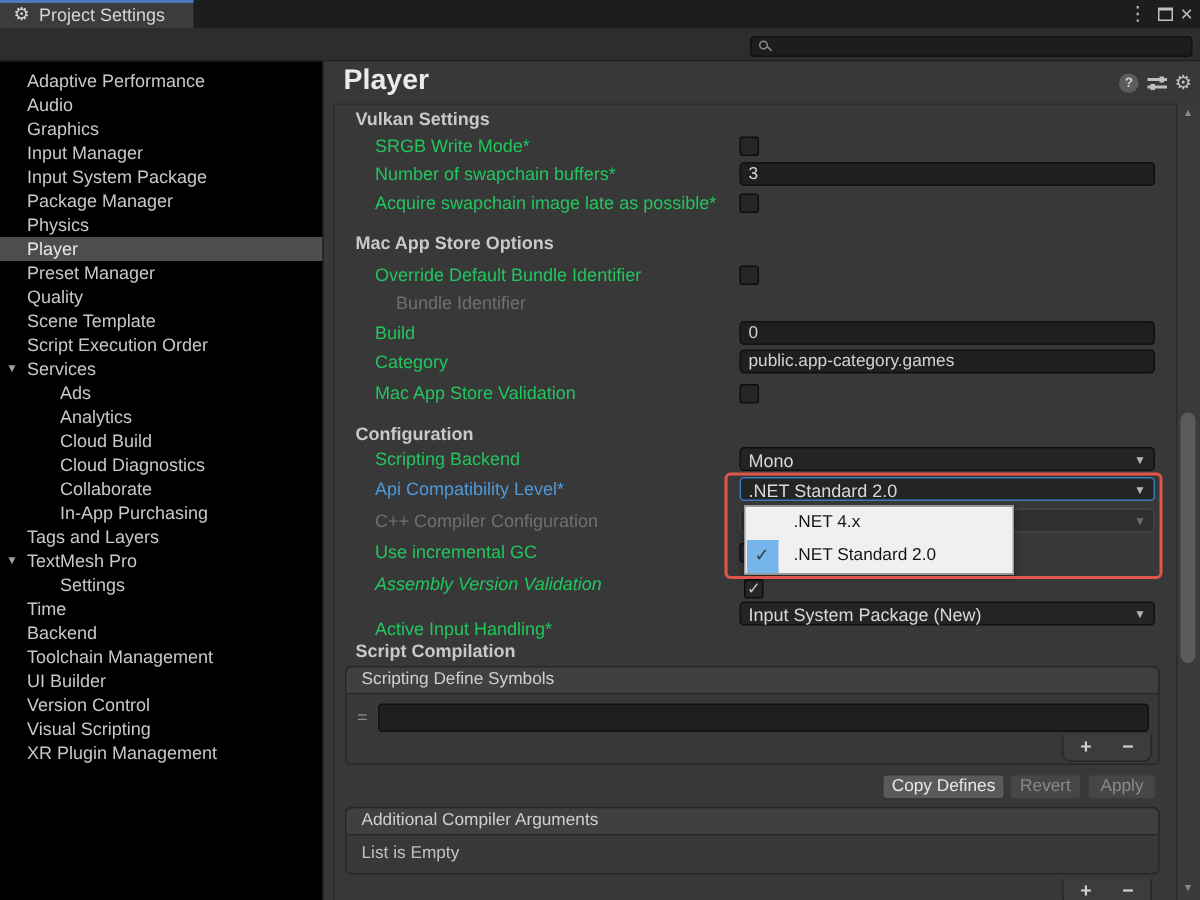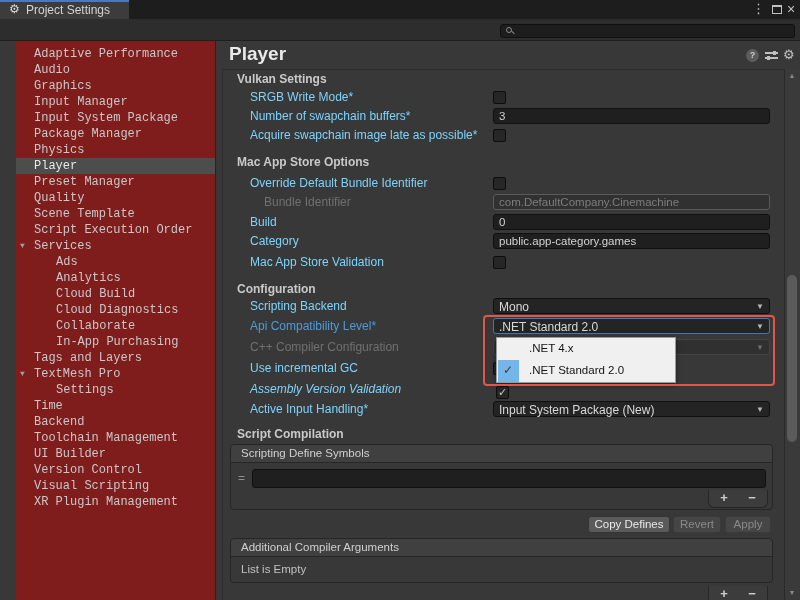--- a/index.html
+++ b/index.html
@@ -18,21 +18,21 @@
   .win-close { position:absolute; left:787px; top:1px; font-size:14px; color:#c0c0c0; }
 
   
   .toolbar { position:absolute; left:0; top:19px; width:800px; height:22px; background:#2d2d2d; border-bottom:1px solid #1f1f1f; }
   .search { position:absolute; left:500px; top:24px; width:295px; height:14px; background:#1d1d1d; border:1px solid #101010; border-radius:3px; }
   .mag { position:absolute; left:5px; top:2px; width:9px; height:9px; }
   .mag-circle { position:absolute; left:0; top:0; width:6px; height:6px; border:1px solid #8a8a8a; border-radius:50%; }
   .mag-tail { position:absolute; left:5px; top:5px; width:4px; height:1px; background:#8a8a8a; transform:rotate(45deg); }
 
   
-  .sidebar { position:absolute; left:16px; top:41px; width:215px; height:559px; background:#7f1d1d; padding-top:5px;font-family:Liberation Mono, monospace; }
+  .sidebar { position:absolute; left:0; top:41px; width:215px; height:559px; background:#000000; padding-top:5px; }
   .v-divider { position:absolute; left:215px; top:41px; width:1px; height:559px; background:#242424; }
   .side-item { position:relative; height:16px; line-height:16px; font-size:12px; color:#c8c8c8; padding-left:18px; white-space:nowrap; }
   .side-item.child { padding-left:40px; }
   .side-item.selected { background:#4d4d4d; color:#e8e8e8; }
   .tri { position:absolute; left:4px; top:0; font-size:8px; color:#9e9e9e; line-height:16px; }
 
   
   .main-bg { position:absolute; left:216px; top:41px; width:584px; height:559px; background:#383838; }
   .page-title { position:absolute; left:229px; top:43px; font-size:19px; font-weight:bold; color:#eaeaea; }
   .help-icon { position:absolute; left:746px; top:49px; width:13px; height:13px; border-radius:50%; background:#5c5c5c; color:#cfcfcf; font-size:9px; font-weight:bold; text-align:center; line-height:13px; }
@@ -40,21 +40,21 @@
   .preset-icon .bar { position:absolute; left:0; width:13px; height:2px; background:#c0c0c0; }
   .preset-icon .b1 { top:1px; } .preset-icon .b2 { top:6px; }
   .preset-icon .knob { position:absolute; width:3px; height:4px; background:#c0c0c0; }
   .preset-icon .k1 { left:8px; top:0; } .preset-icon .k2 { left:2px; top:5px; }
   .gear-icon { position:absolute; left:783px; top:47px; font-size:13px; color:#c0c0c0; }
   .content-topline { position:absolute; left:222px; top:69px; width:562px; height:1px; background:#2d2d2d; }
   .content-leftline { position:absolute; left:222px; top:69px; width:1px; height:531px; background:#2d2d2d; }
 
   
   .sec { position:absolute; font-size:12px; font-weight:bold; color:#c9c9c9; white-space:nowrap; }
-  .lbl { position:absolute; font-size:12px; color:#7dd3fc; white-space:nowrap; }
+  .lbl { position:absolute; font-size:12px; color:#22c55e; white-space:nowrap; }
   .lbl.dis { color:#707070; }
   .lbl.hl { color:#4e9ada; }
   .cb { position:absolute; width:13px; height:13px; background:#262626; border:1px solid #0d0d0d; border-radius:2px; }
   .cb .mark { position:absolute; left:1px; top:-1px; font-size:11px; color:#c8c8c8; }
   .inp { position:absolute; left:493px; width:277px; height:16px; background:#1f1f1f; border:1px solid #101010; border-radius:3px; color:#d2d2d2; font-size:11.5px; line-height:14px; padding:0 5px; white-space:nowrap; overflow:hidden; }
   .inp.dis { background:#313131; border:1px solid #5a5a5a; color:#7d7d7d; }
   .dd { position:absolute; left:493px; width:277px; height:16px; background:#242424; border:1px solid #101010; border-radius:3px; z-index:10; }
   .dd .dd-text { position:absolute; left:5px; top:1px; font-size:12px; color:#d8d8d8; white-space:nowrap; }
   .dd .dd-arrow { position:absolute; right:5px; top:3px; font-size:8px; color:#b5b5b5; }
   .dd.focus { border:1px solid #3a79bb; }
@@ -169,21 +169,20 @@
   <div class="cb" style="left:493px; top:91px;"></div>
   <div class="lbl" style="left:250px; top:109px;">Number of swapchain buffers*</div>
   <div class="inp" style="top:108px;">3</div>
   <div class="lbl" style="left:250px; top:128px;">Acquire swapchain image late as possible*</div>
   <div class="cb" style="left:493px; top:129px;"></div>
 
   <div class="sec" style="left:237px; top:155px;">Mac App Store Options</div>
   <div class="lbl" style="left:250px; top:176px;">Override Default Bundle Identifier</div>
   <div class="cb" style="left:493px; top:177px;"></div>
   <div class="lbl dis" style="left:264px; top:195px;">Bundle Identifier</div>
-  <div class="inp dis" style="top:194px;">com.DefaultCompany.Cinemachine</div>
   <div class="lbl" style="left:250px; top:215px;">Build</div>
   <div class="inp" style="top:214px;">0</div>
   <div class="lbl" style="left:250px; top:234px;">Category</div>
   <div class="inp" style="top:233px;">public.app-category.games</div>
   <div class="lbl" style="left:250px; top:255px;">Mac App Store Validation</div>
   <div class="cb" style="left:493px; top:256px;"></div>
 
   <div class="sec" style="left:237px; top:282px;">Configuration</div>
   <div class="lbl" style="left:250px; top:299px;">Scripting Backend</div>
   <div class="dd" style="top:298px;">
@@ -198,21 +197,21 @@
   <div class="lbl dis" style="left:250px; top:340px;">C++ Compiler Configuration</div>
   <div class="dd dis" style="top:339px;">
     <span class="dd-arrow">▼</span>
   </div>
   <div class="lbl" style="left:250px; top:361px;">Use incremental GC</div>
   <div class="cb" style="left:493px; top:362px; z-index:9;"></div>
   <div class="lbl" style="left:250px; top:382px;font-style:italic;">Assembly Version Validation</div>
   <div class="cb" style="left:496px; top:386px;">
     <span class="mark">✓</span>
   </div>
-  <div class="lbl" style="left:250px; top:402px;">Active Input Handling*</div>
+  <div class="lbl" style="left:250px; top:412px;">Active Input Handling*</div>
   <div class="dd" style="top:401px;">
     <span class="dd-text">Input System Package (New)</span>
     <span class="dd-arrow">▼</span>
   </div>
 
   <div class="menu">
     <div class="menu-row">
       <span class="menu-check-cell"></span>
       <span class="menu-label">.NET 4.x</span>
     </div>

